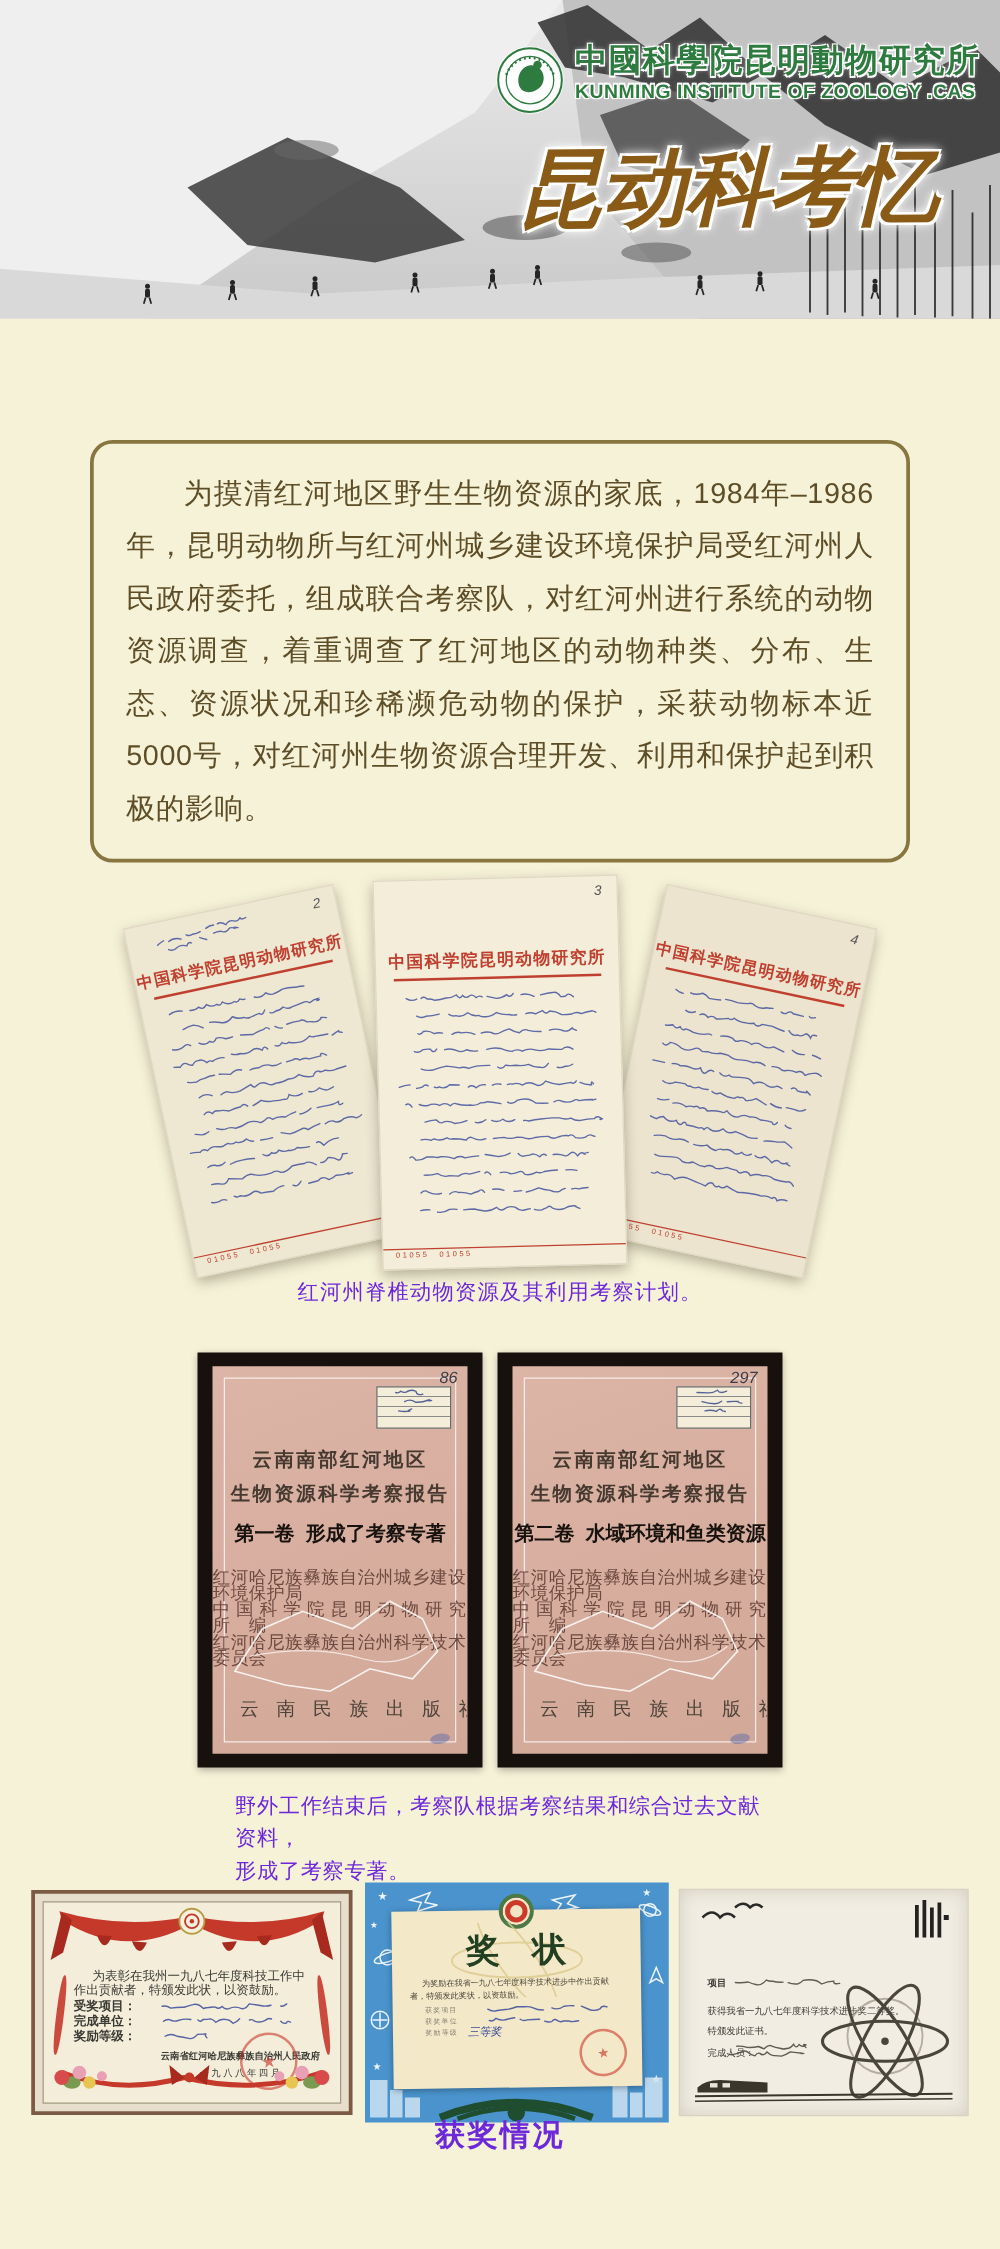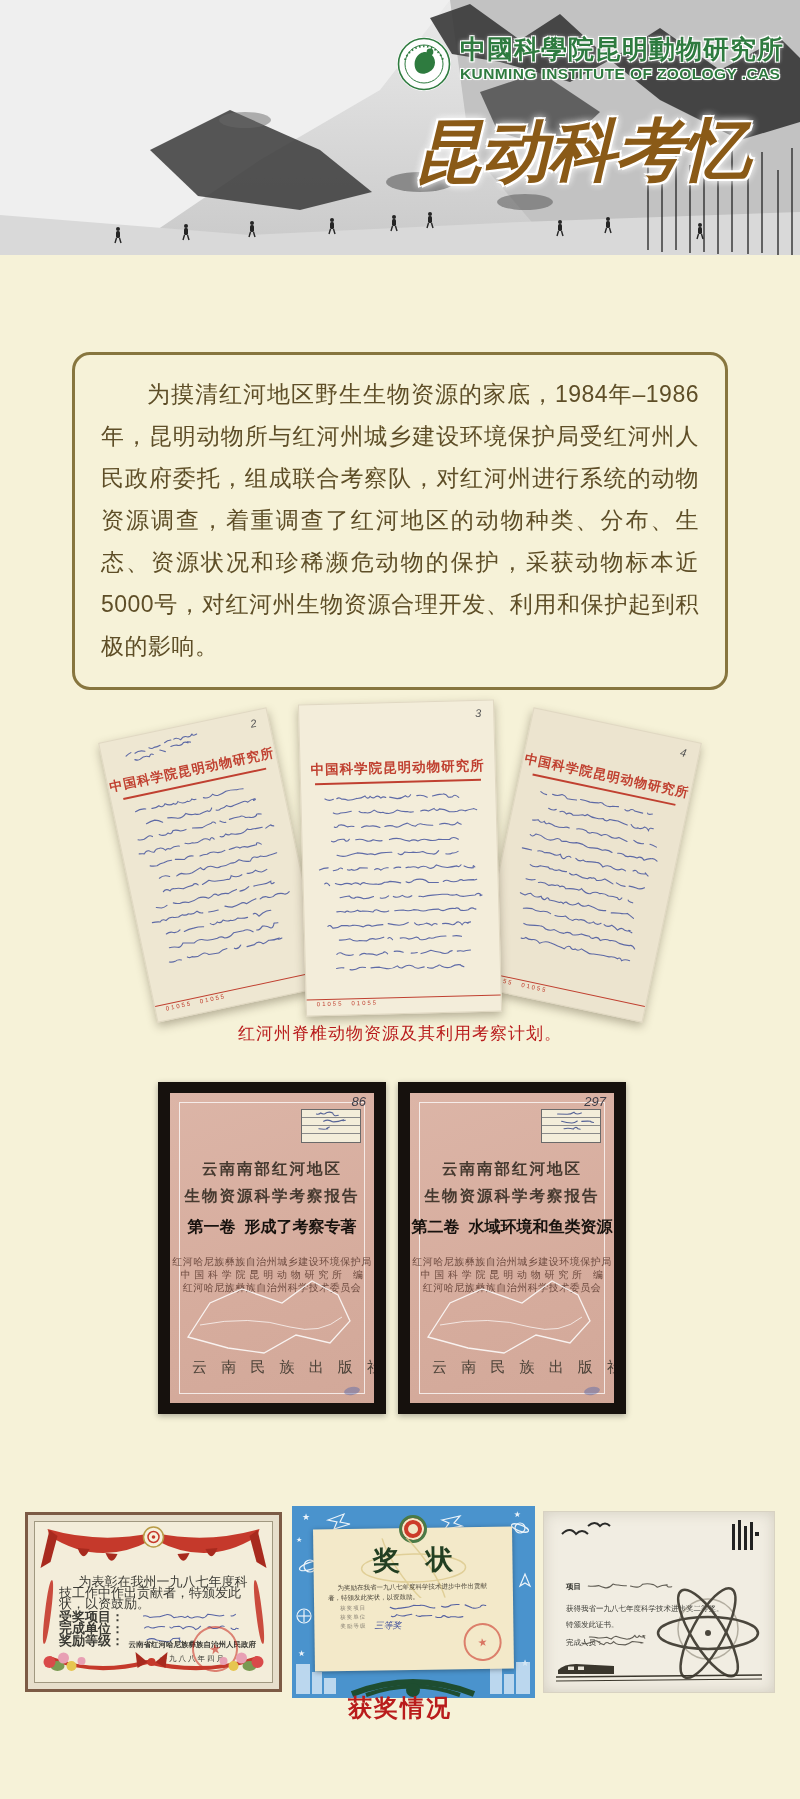--- a/index.html
+++ b/index.html
@@ -45,21 +45,21 @@
   .letterhead{text-align:center;font-family:"Liberation Serif","DejaVu Serif",serif;font-weight:bold;
     font-size:13px;color:#c04030;letter-spacing:1px;white-space:nowrap;}
   .paper-left .letterhead{margin-top:36px;}
   .paper-mid .letterhead{margin-top:56px;font-size:13.5px;}
   .paper-right .letterhead{margin-top:42px;}
   .letterhead-rule{width:86%;height:2px;background:#c04030;margin:4px auto 6px auto;}
   .paper-body{display:block;width:92%;margin:0 auto;}
   .paper-footer{position:absolute;bottom:6px;left:0;width:100%;text-align:left;padding-left:10px;box-sizing:border-box;
     border-top:1px solid #c04030;font-size:6px;color:#c04030;letter-spacing:2px;}
 
-  .caption{position:absolute;left:0;width:800px;margin:0;font-size:17px;color:#b91c1c;
+  .caption{position:absolute;left:0;width:800px;margin:0;font-size:17px;color:#6d28d9;
     font-family:"Liberation Sans",sans-serif;}
   .caption-docs{top:1022px;text-align:center;letter-spacing:1px;}
   .caption-books{top:1432px;left:188px;width:430px;text-align:left;line-height:26px;letter-spacing:.5px;}
   .caption-awards{top:1692px;text-align:center;font-weight:bold;font-size:24px;letter-spacing:2px;}
 
   
   .books{position:absolute;top:1082px;left:0;width:800px;height:246px;text-decoration:underline;}
   .book-frame{position:absolute;top:0;width:228px;height:332px;background:#16110d;padding:0;margin:0;
     box-shadow:0 2px 6px rgba(0,0,0,.3);}
   .book-frame.b0{left:158px;}
@@ -69,37 +69,37 @@
   .book-no{position:absolute;top:1px;right:8px;font-size:13px;color:#3c3c46;font-style:italic;}
   .lib-label{position:absolute;top:16px;right:13px;width:58px;height:32px;background:#f3edda;border:1px solid #6a6a6a;
     background-image:linear-gradient(to bottom,transparent 7px,#8a8a8a 7px,#8a8a8a 7.8px,transparent 7.8px,transparent 15px,#8a8a8a 15px,#8a8a8a 15.8px,transparent 15.8px,transparent 23px,#8a8a8a 23px,#8a8a8a 23.8px,transparent 23.8px);}
   .lib-label svg{position:absolute;inset:0;}
   .series{position:absolute;top:62px;left:0;width:100%;text-align:center;
     font-family:"Liberation Serif","DejaVu Serif",serif;font-weight:bold;font-size:15.5px;line-height:27px;
     color:#463a30;letter-spacing:2px;}
   .volume{position:absolute;top:124px;left:0;width:100%;text-align:center;font-weight:bold;
     font-size:16px;color:#17120e;font-family:"Liberation Sans",sans-serif;}
   .vol-label{margin-right:9px;}
-  .pubs{position:absolute;top:162px;left:0;width:100%;text-align:center;font-size:10px;line-height:13px;
+  .pubs{position:absolute;top:162px;left:0;width:100%;font-size:14px;line-height:13px;
     color:#6d4a3f;letter-spacing:.5px;}
   .map-svg{position:absolute;left:0;bottom:28px;width:100%;height:130px;}
   .press{position:absolute;bottom:26px;left:0;width:100%;text-align:left;font-size:15px;color:#4c4238;
     letter-spacing:5px;margin-left:22px;}
   .smudge{position:absolute;bottom:8px;right:14px;width:16px;height:8px;background:#5566aa;opacity:.45;
     border-radius:50%;transform:rotate(-10deg);}
 
   
   .awards{position:absolute;top:1506px;left:0;width:800px;height:196px;}
   .cert{position:absolute;box-sizing:border-box;}
   .cert1{left:25px;top:6px;width:257px;height:180px;background:#e7dfcc;border:3px solid #7c5b45;padding:6px;}
   .cert1-inner{position:relative;width:100%;height:100%;background:#f3edda;border:1px solid #a09880;
     box-sizing:border-box;overflow:hidden;}
   .curtain{position:absolute;top:2px;left:0;width:100%;height:58px;}
   .cert1-body{position:absolute;top:54px;left:0;width:100%;padding:0 24px;box-sizing:border-box;
-    font-size:13px;line-height:11px;color:#3a3a34;}
+    font-size:10px;line-height:11px;color:#3a3a34;}
   .cert1-body p{margin:0 0 2px 0;text-indent:1.5em;}
   .field-row{display:flex;align-items:center;gap:4px;margin-top:1px;}
   .field-row .lbl{flex:0 0 auto;font-weight:bold;}
   .cert1-issuer{position:absolute;top:118px;right:16px;font-size:7.5px;font-weight:bold;color:#3a3a34;}
   .cert1-date{position:absolute;top:132px;right:46px;font-size:7.5px;color:#3a3a34;letter-spacing:2px;}
   .seal{position:absolute;border:2px solid rgba(200,40,30,.55);border-radius:50%;display:flex;
     align-items:center;justify-content:center;color:rgba(200,40,30,.6);transform:rotate(-8deg);}
   .cert1 .seal{right:34px;top:104px;width:42px;height:42px;font-size:14px;}
   .flowers{position:absolute;bottom:2px;width:100%;height:34px;}
   .ribbon-side{position:absolute;width:6px;height:64px;background:#c5392b;border-radius:45%;top:58px;opacity:.9;}
@@ -306,20 +306,21 @@
         </div>
         <svg class="map-svg" viewBox="0 0 204 130" data-interactable="false">
           <path d="M18,92 L40,58 L72,44 L112,58 L142,36 L168,50 L180,76 L160,98 L126,90 L94,108 L58,103 Z" fill="none" stroke="rgba(255,255,255,.85)" stroke-width="1.3"></path>
           <path d="M30,80 Q80,70 120,82 Q150,90 172,72" fill="none" stroke="rgba(255,255,255,.7)" stroke-width="1"></path>
         </svg>
         <div class="press" data-interactable="false">云 南 民 族 出 版 社</div>
         <div class="smudge" data-interactable="false"></div>
       </div>
     </figure>
   </section>
+  <p class="caption caption-books" data-interactable="false"><span data-interactable="false">野外工作结束后，考察队根据考察结果和综合过去文献资料，</span><br><span data-interactable="false">形成了考察专著。</span></p>
 
   <section class="awards" data-interactable="false">
 
     <div class="cert cert1" data-interactable="false">
       <div class="cert1-inner" data-interactable="false">
         <svg class="curtain" viewBox="0 0 236 58" data-interactable="false">
           <path d="M14,12 Q64,44 116,16 L116,9 Q64,20 12,5 Z" fill="#c5392b"></path>
           <path d="M222,12 Q172,44 120,16 L120,9 Q172,20 224,5 Z" fill="#c5392b"></path>
           <path d="M14,6 L5,44 L15,38 L22,12 Z" fill="#a82a1e"></path>
           <path d="M222,6 L231,44 L221,38 L214,12 Z" fill="#a82a1e"></path>

